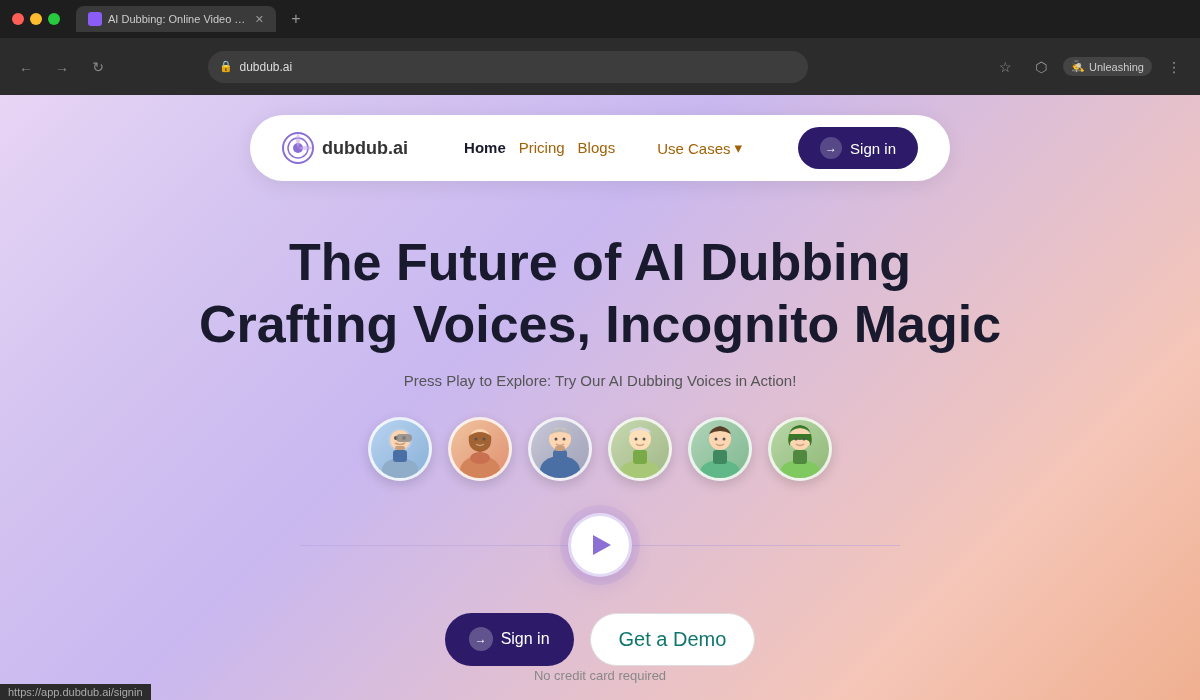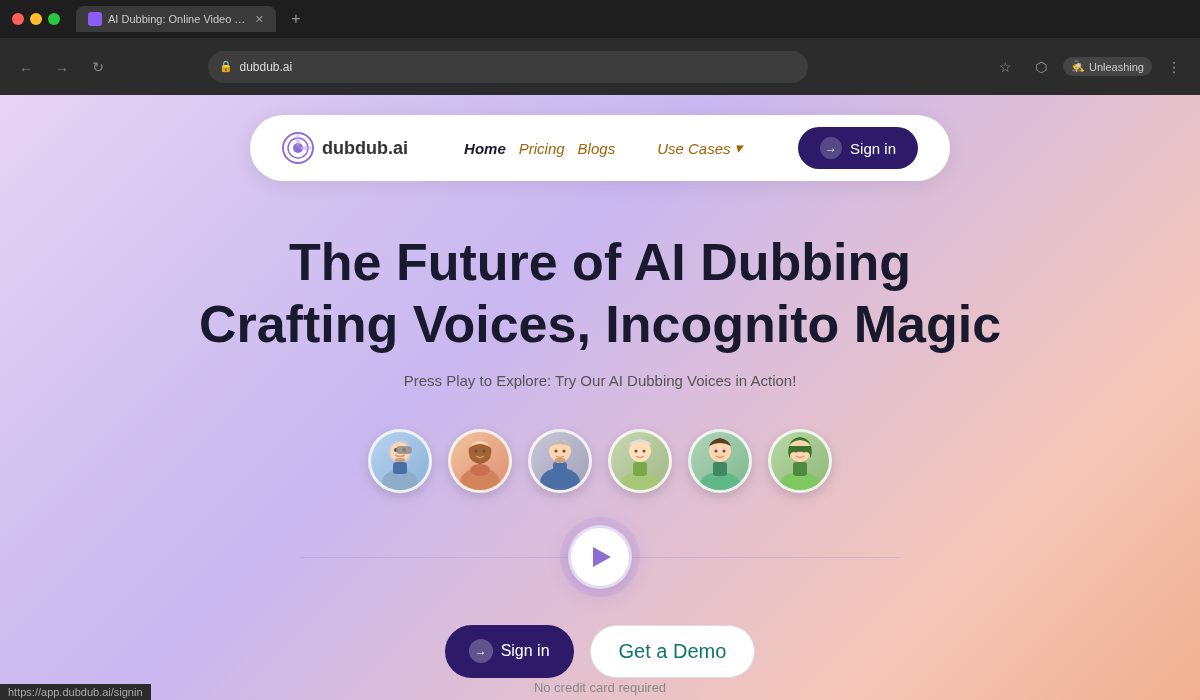--- a/index.html
+++ b/index.html
@@ -168,23 +168,22 @@
       width: 32px;
       height: 32px;
     }
     .logo-text {
       font-size: 18px;
       font-weight: 600;
       color: #333;
     }
     .nav-links {
       display: flex;
-      align-items: center;
+      align-items: flex-start;
       gap: 13px;
-      font-style: italic;
     }
     .nav-link {
       font-size: 15px;
       color: #a16207;
       text-decoration: none;
       cursor: pointer;
     }
     .nav-link.active {
       font-weight: 600;
       color: #1a1a2e;
@@ -228,21 +227,21 @@
     .hero-title {
       font-size: 52px;
       font-weight: 800;
       color: #1a1a2e;
       line-height: 1.2;
       margin-bottom: 16px;
     }
     .hero-subtitle {
       font-size: 15px;
       color: #555;
-      margin-bottom: 40px;
+      margin-bottom: 28px;
     }
 
     
     .avatars {
       display: flex;
       justify-content: center;
       gap: 16px;
       margin-bottom: 24px;
     }
     .avatar-item {

